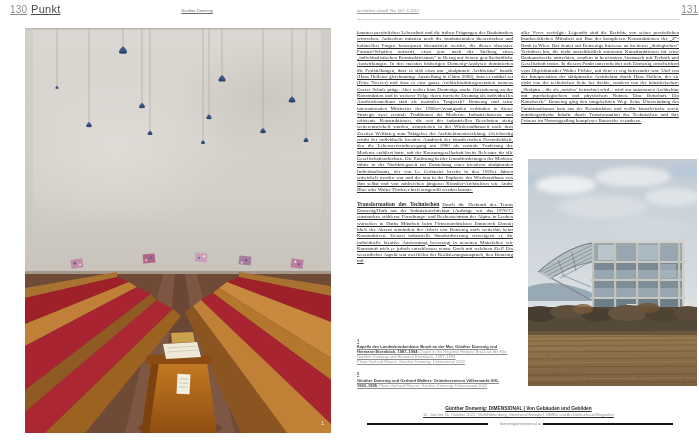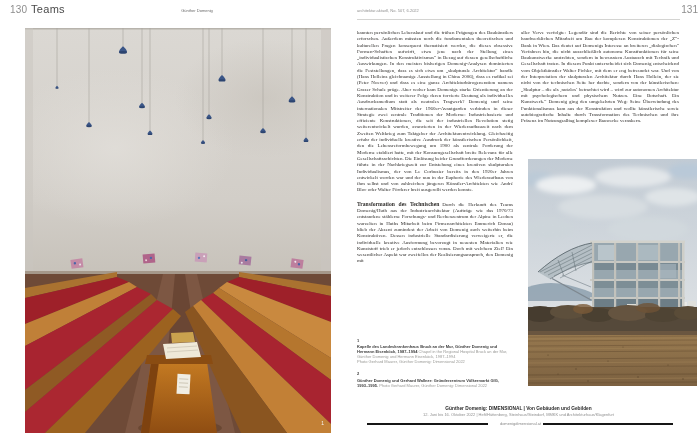--- a/index.html
+++ b/index.html
@@ -1,18 +1,18 @@
 <!DOCTYPE html>
 <html><head>
 <meta charset="utf-8">
 <style>
   html,body{margin:0;padding:0;background:#ffffff;}
   #spread{position:relative;width:699px;height:446px;background:#ffffff;overflow:hidden;
           font-family:"Liberation Sans",sans-serif;color:#2e2c2a;}
-  .abs{position:absolute;}
+  .abs{position:absolute;text-decoration:underline;}
 
   
   .pgnum-left{left:10px;top:4px;font-size:10px;color:#8d8d8d;letter-spacing:.2px;}
   .section{left:31px;top:2.5px;font-size:11px;color:#4a4a4a;letter-spacing:.3px;}
   .author{left:137px;top:8px;width:120px;text-align:center;font-size:4px;color:#6a6a6a;}
   .journal{left:357px;top:8px;font-size:4px;color:#8f8f8f;}
   .pgnum-right{left:652px;top:4px;width:46px;text-align:right;font-size:10px;color:#8d8d8d;}
   .head-rule{left:357px;top:19px;width:323px;height:1px;background:#d4d4d2;}
 
   
@@ -47,21 +47,21 @@
   .f-bar-l{left:10px;width:121px;}
   .f-bar-r{right:7px;width:130px;}
   .f-url{position:absolute;left:131px;width:65px;top:0;font-size:4px;color:#8a8a8a;text-align:center;}
 </style>
 </head>
 <body>
 
 <div id="spread">
 
   <span class="abs pgnum-left">130</span>
-  <span class="abs section">Teams</span>
+  <span class="abs section">Punkt</span>
   <span class="abs author">Günther Domenig</span>
 
   <span class="abs journal">architektur.aktuell, No. 507, 6.2022</span>
   <span class="abs pgnum-right">131</span>
   <div class="abs head-rule"></div>
 
   <div class="abs photo" id="fig1">
     <svg width="306" height="405" viewBox="0 0 306 405" preserveAspectRatio="none">
       <defs>
         <linearGradient id="gWall" x1="0" y1="0" x2="0" y2="1">

